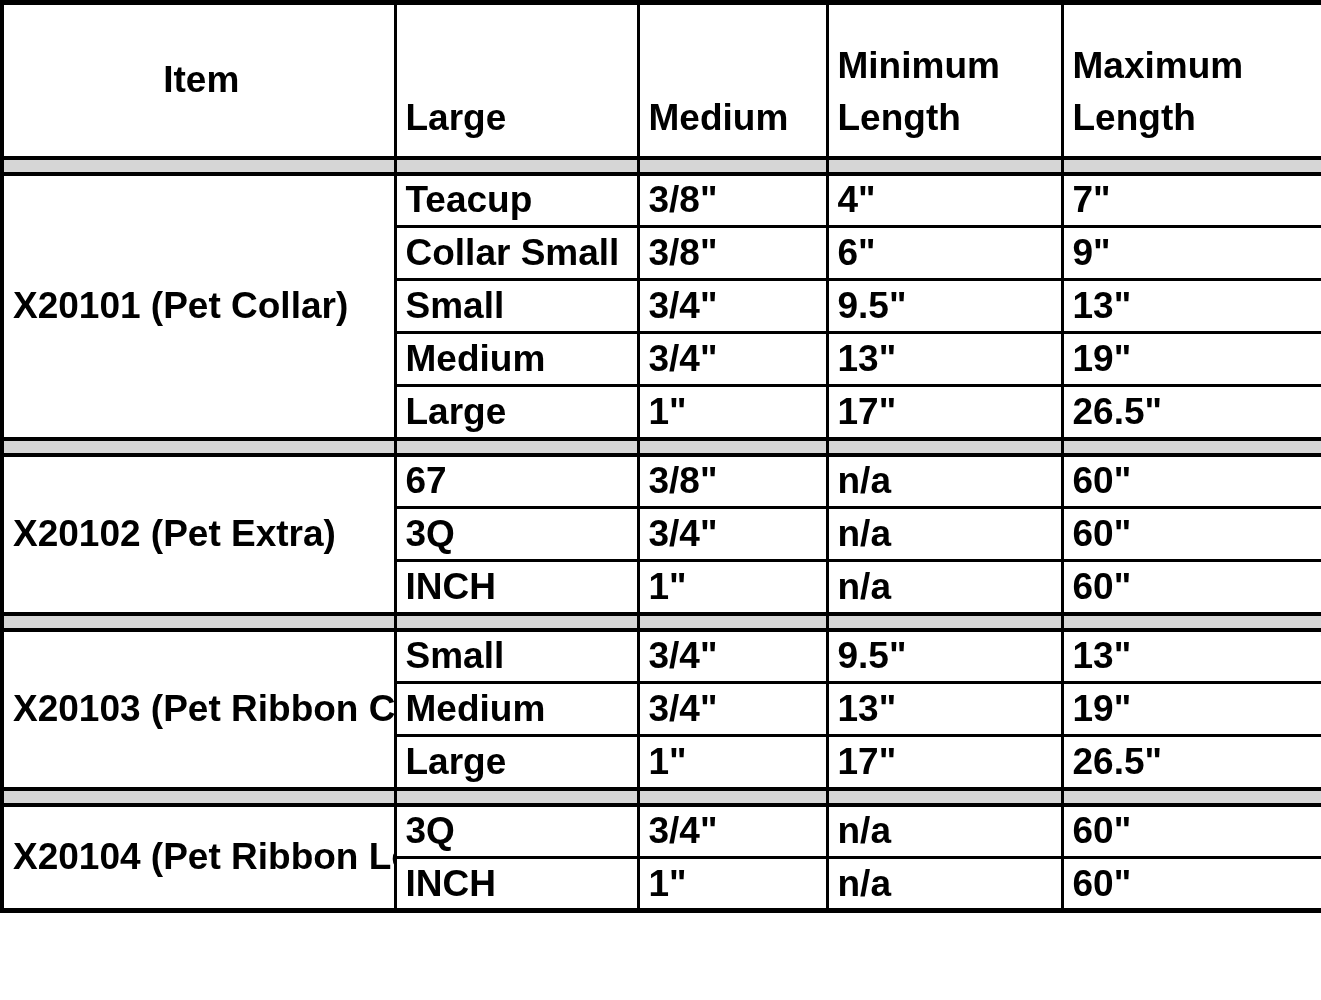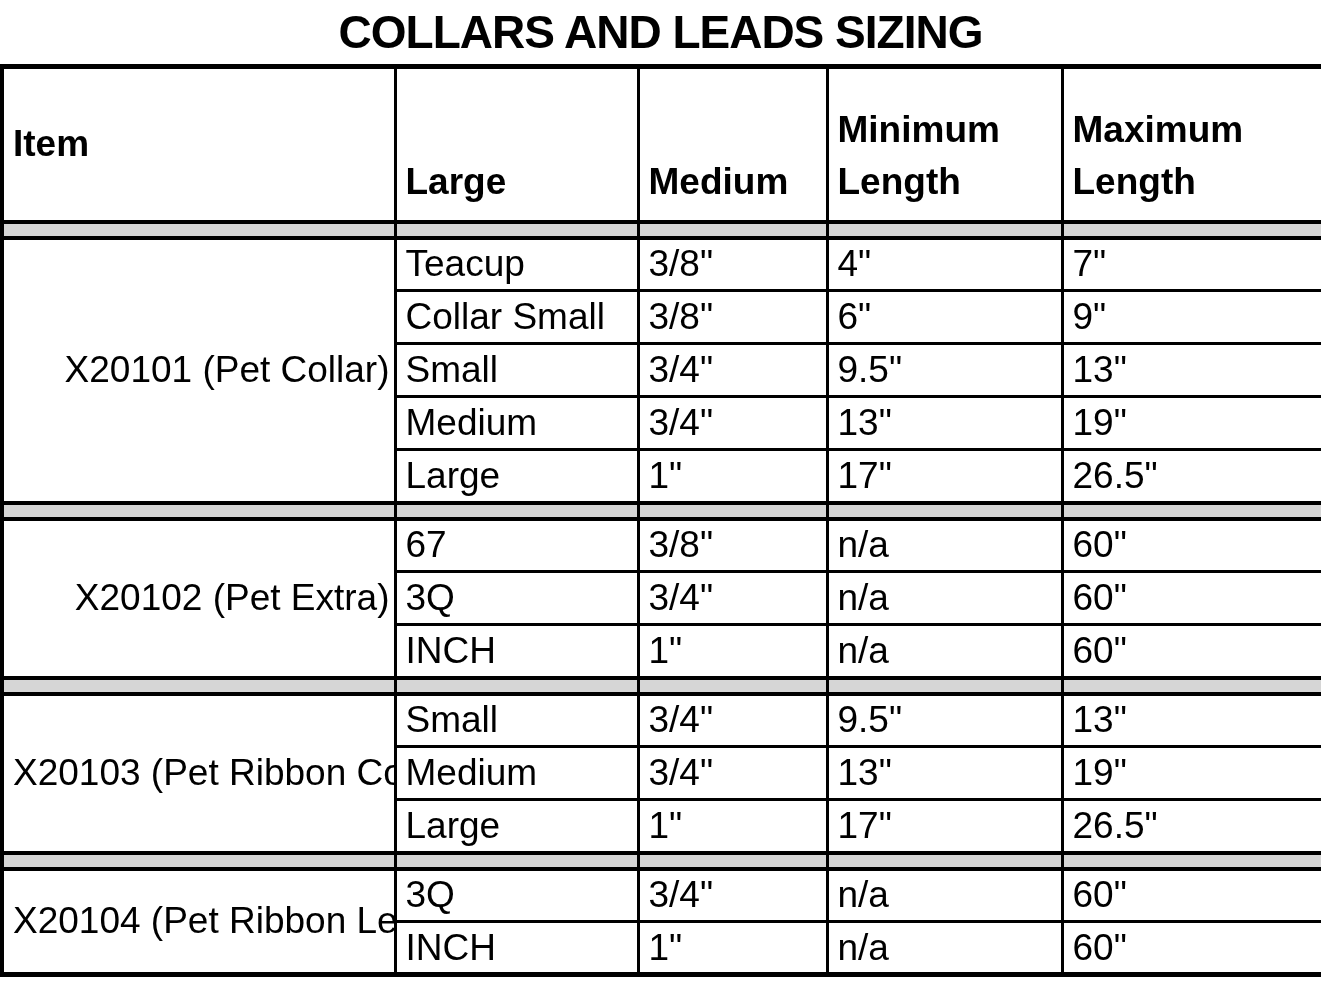--- a/index.html
+++ b/index.html
@@ -53,50 +53,49 @@
   tr.header-row th {
     font-weight: bold;
     vertical-align: bottom;
     padding-bottom: 12px;
     line-height: 52px;
     white-space: normal;
   }
   tr.header-row th.mid {
     vertical-align: middle;
     padding-bottom: 0;
+    text-align: center;
   }
   tr.header-row th.nowrap { white-space: nowrap; }
 
   tr.data { height: 53px; }
   tr.data td {
     vertical-align: middle;
     white-space: nowrap;
-    font-weight: normal;
+    font-weight: bold;
   }
   td.item-cell {
     font-weight: bold;
     vertical-align: middle;
     white-space: pre-line;
     line-height: 52px;
-    text-align: right;
   }
   tr.sep td {
     height: 12px;
     padding: 0;
     background: #d6d6d6;
     border-top: 4px solid #000000;
     border-bottom: 4px solid #000000;
   }
 </style>
 </head>
 <body>
 
 <div class="sheet">
 
-  <div class="title">COLLARS AND LEADS SIZING</div>
 
   <table class="sizing">
     <colgroup>
       <col class="c-item">
         <col class="c-size">
         <col class="c-width">
         <col class="c-min">
         <col class="c-max">
     </colgroup>
 

